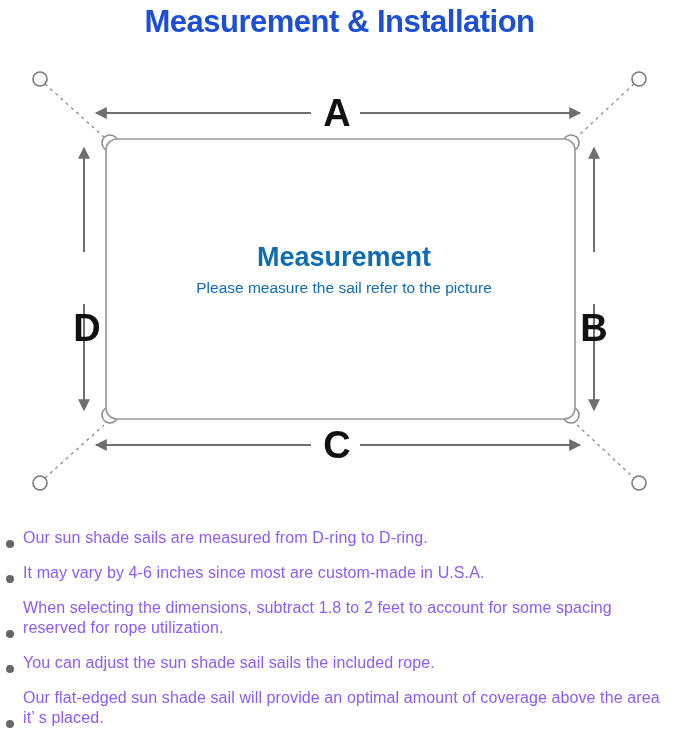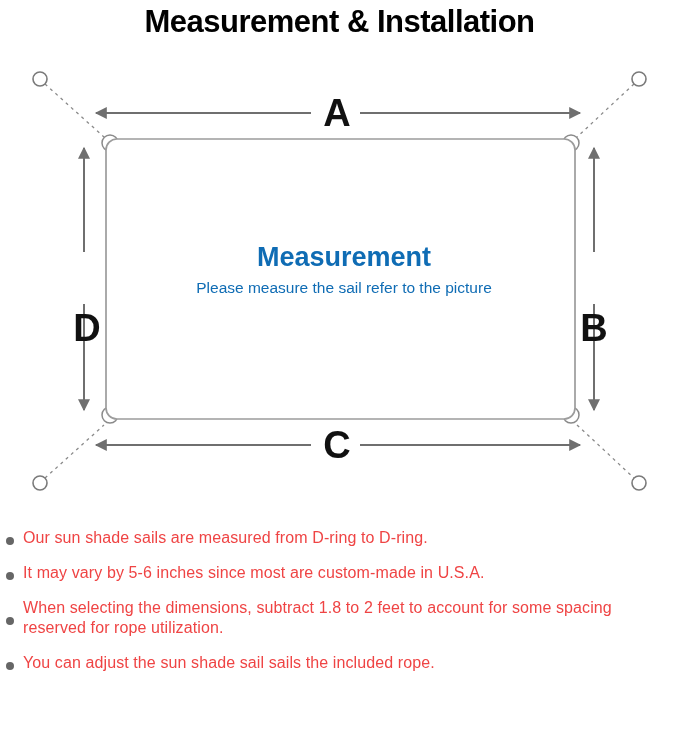--- a/index.html
+++ b/index.html
@@ -17,21 +17,21 @@
   }
   .page-title {
     margin: 0;
     padding-top: 4px;
     height: 46px;
     text-align: center;
     font-size: 31px;
     line-height: 36px;
     font-weight: bold;
     letter-spacing: -0.5px;
-    color: #000000;
+    color: #1d4ed8;
   }
   .diagram-wrap {
     position: absolute;
     left: 0;
     top: 50px;
     width: 679px;
     height: 470px;
   }
   svg text {
     font-family: "Liberation Sans", "DejaVu Sans", sans-serif;
@@ -55,23 +55,23 @@
     left: 0;
     top: 528px;
     width: 679px;
     margin: 0;
     padding: 0 4px 0 6px;
     list-style: none;
     box-sizing: border-box;
   }
   .instruction-item {
     display: flex;
-    align-items: center;
+    align-items: flex-end;
     margin-bottom: 15px;
-    color: #ef4444;
+    color: #8b5cf6;
     font-size: 16px;
     line-height: 20px;
     letter-spacing: 0.1px;
   }
   .bullet-dot {
     flex: 0 0 auto;
     width: 8px;
     height: 8px;
     margin: 6px 9px 0 0;
     border-radius: 50%;
@@ -140,25 +140,29 @@
     </svg>
   </div>
 
   <ul class="instructions">
     <li class="instruction-item">
       <span class="bullet-dot"></span>
       <span class="instruction-text">Our sun shade sails are measured from D-ring to D-ring.</span>
     </li>
     <li class="instruction-item">
       <span class="bullet-dot"></span>
-      <span class="instruction-text">It may vary by 5-6 inches since most are custom-made in U.S.A.</span>
+      <span class="instruction-text">It may vary by 4-6 inches since most are custom-made in U.S.A.</span>
     </li>
     <li class="instruction-item">
       <span class="bullet-dot"></span>
       <span class="instruction-text">When selecting the dimensions, subtract 1.8 to 2 feet to account for some spacing reserved for rope utilization.</span>
     </li>
     <li class="instruction-item">
       <span class="bullet-dot"></span>
       <span class="instruction-text">You can adjust the sun shade sail sails the included rope.</span>
     </li>
+    <li class="instruction-item">
+      <span class="bullet-dot"></span>
+      <span class="instruction-text">Our flat-edged sun shade sail will provide an optimal amount of coverage above the area it’ s placed.</span>
+    </li>
   </ul>
 
 </div>
 
 </body></html>

